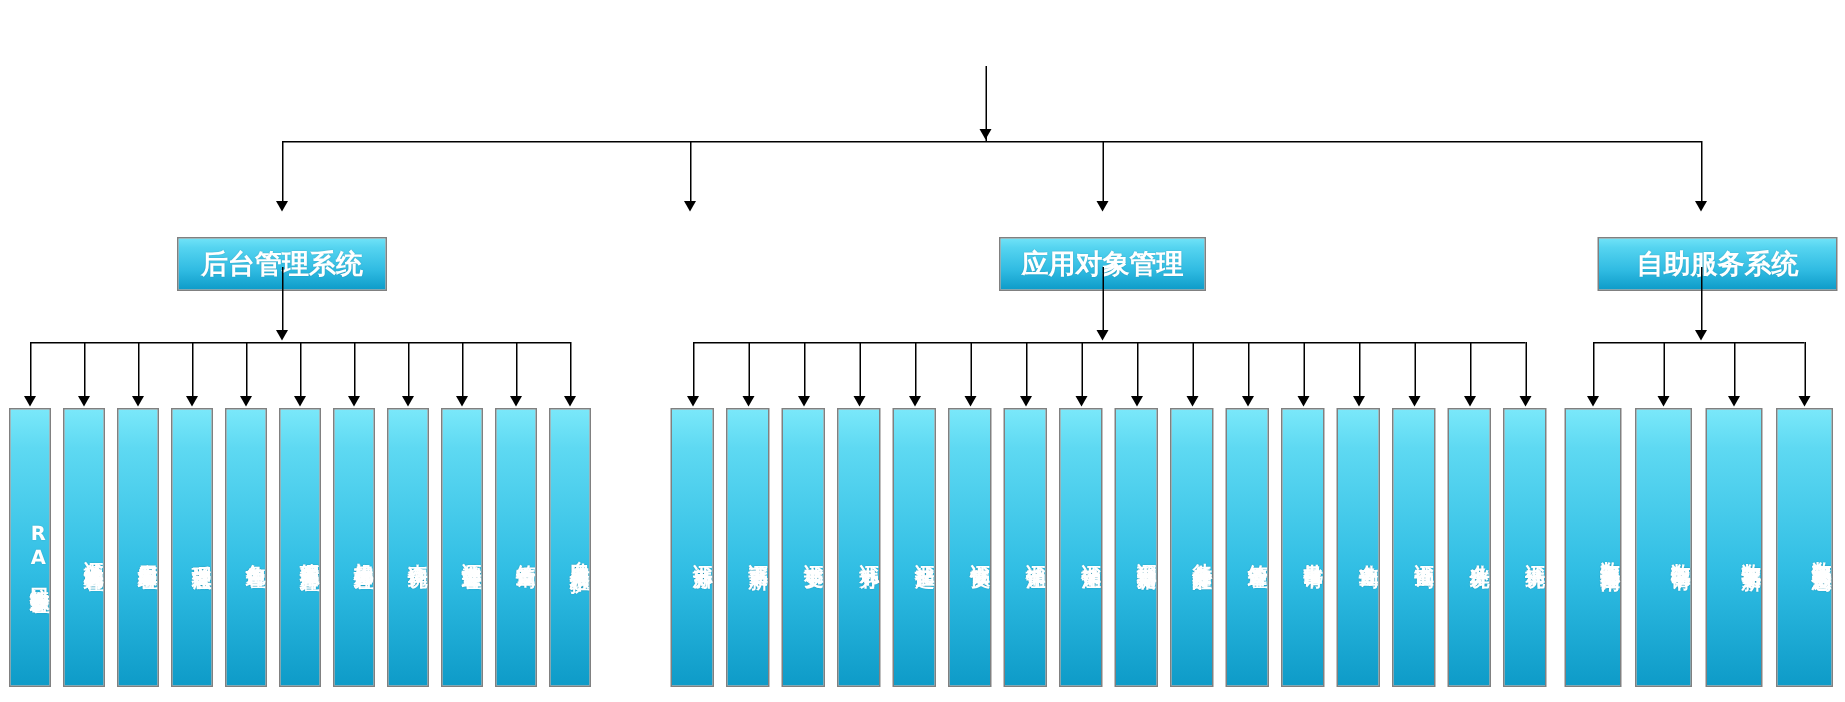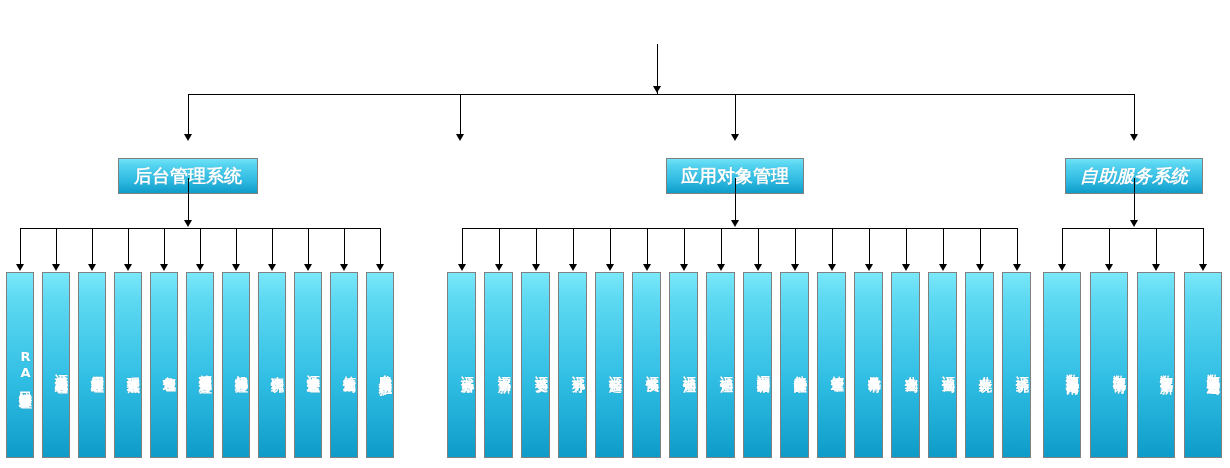--- a/index.html
+++ b/index.html
@@ -231,21 +231,21 @@
     <div class="node leaf" style="left: 965px; top: 272px; width: 29px; height: 186px;">
       <span class="vtext">业务统计</span>
     </div>
     <div class="ln v" style="left: 1016.5px; top: 228px; height: 36px;"></div>
     <div class="arrow" style="left: 1012.5px; top: 264px;"></div>
     <div class="node leaf" style="left: 1002px; top: 272px; width: 29px; height: 186px;">
       <span class="vtext">证书统计</span>
     </div>
     <div class="ln v" style="left: 1134px; top: 94px; height: 40px;"></div>
     <div class="arrow" style="left: 1130px; top: 134px;"></div>
-    <div class="node level2" style="left: 1065px; top: 142px; width: 138px; height: 36px; font-style: italic;">
+    <div class="node level2" style="left: 1065px; top: 142px; width: 160px; height: 36px;">
       <span>自助服务系统</span>
     </div>
     <div class="ln v" style="left: 1134px; top: 178px; height: 42px;"></div>
     <div class="arrow" style="left: 1130px; top: 220px;"></div>
     <div class="ln h" style="left: 1062px; top: 228px; width: 141px;"></div>
     <div class="ln v" style="left: 1062px; top: 228px; height: 36px;"></div>
     <div class="arrow" style="left: 1058px; top: 264px;"></div>
     <div class="node leaf" style="left: 1043px; top: 272px; width: 38px; height: 186px;">
       <span class="vtext">数字证书办理指南</span>
     </div>

